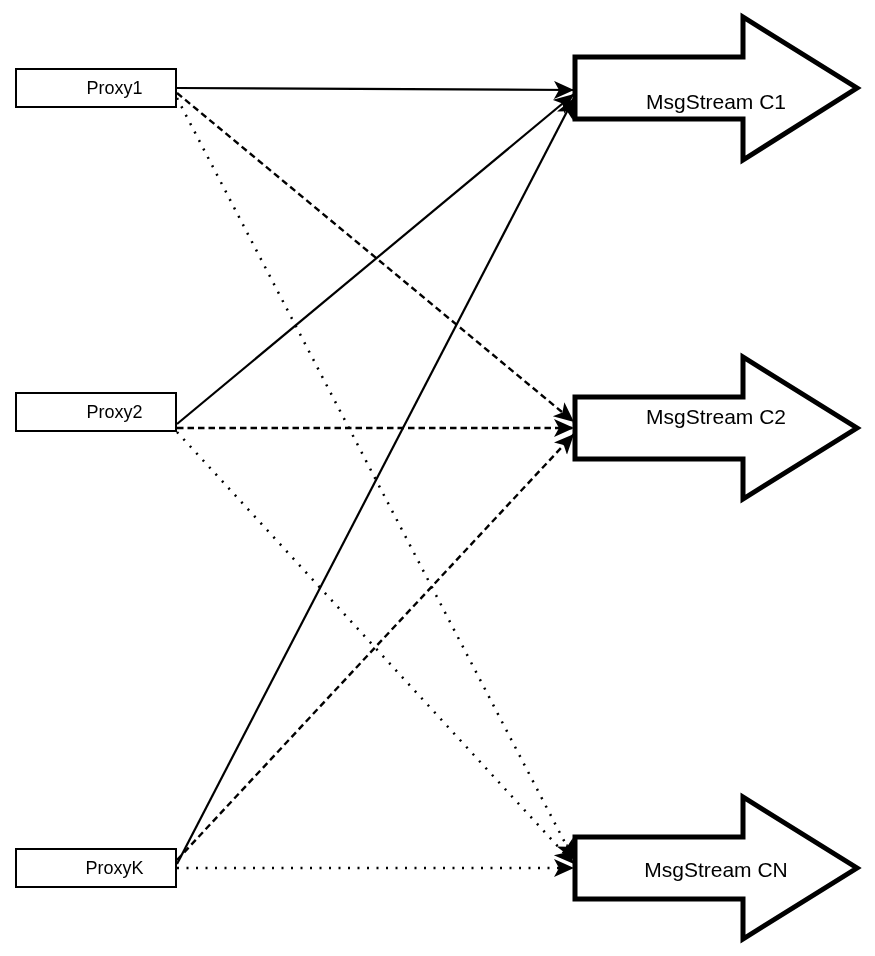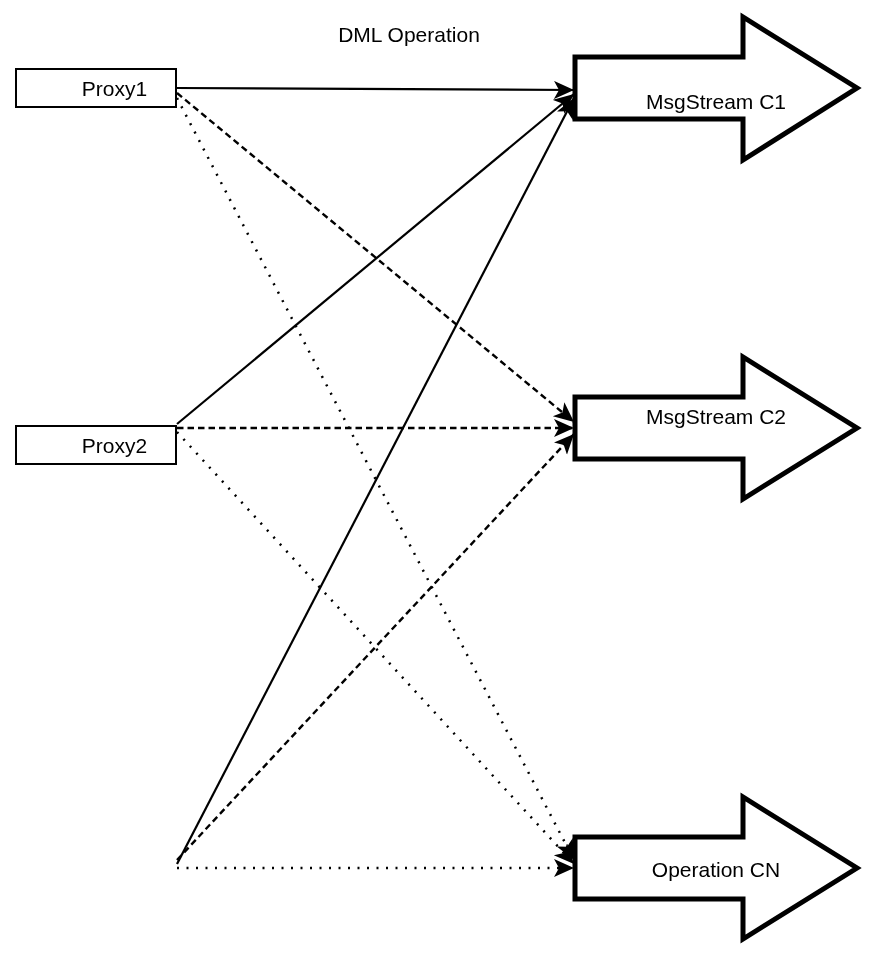--- a/index.html
+++ b/index.html
@@ -24,27 +24,27 @@
     position: absolute;
     left: 15px;
     width: 162px;
     height: 40px;
     box-sizing: border-box;
     border: 2.5px solid #000000;
     background: #ffffff;
     display: flex;
     align-items: center;
     justify-content: center;
-    font-size: 21px;
+    font-size: 18px;
     line-height: 1;
     white-space: nowrap;
     padding-left: 37px;
   }
   .proxy-1 { top: 68px; }
-  .proxy-2 { top: 425px; }
+  .proxy-2 { top: 392px; }
   .proxy-k { top: 848px; }
 
   .stream-label {
     position: absolute;
     transform: translate(-50%, -50%);
     font-size: 21px;
     line-height: 1;
     white-space: nowrap;
     left: 716px;
   }
@@ -86,27 +86,29 @@
     <line class="edge-dashed" x1="177" y1="93" x2="574" y2="422" marker-end="url(#arrowhead)"></line>
     <line class="edge-dashed" x1="177" y1="428" x2="574" y2="428" marker-end="url(#arrowhead)"></line>
     <line class="edge-dashed" x1="177" y1="860" x2="574" y2="434" marker-end="url(#arrowhead)"></line>
 
     <line class="edge-dotted" x1="177" y1="98" x2="574" y2="860" marker-end="url(#arrowhead)"></line>
     <line class="edge-dotted" x1="177" y1="432" x2="574" y2="864" marker-end="url(#arrowhead)"></line>
     <line class="edge-dotted" x1="177" y1="868" x2="574" y2="868" marker-end="url(#arrowhead)"></line>
   </svg>
 
   <div class="annotation">
-    <div>DML Operation</div>
   </div>
 
   <div class="proxy proxy-1">
     <span>Proxy1</span>
   </div>
   <div class="proxy proxy-2">
     <span>Proxy2</span>
   </div>
+  <div class="proxy proxy-k">
+    <span>ProxyK</span>
+  </div>
 
   <div class="stream-label stream-label-c1">MsgStream C1</div>
   <div class="stream-label stream-label-c2">MsgStream C2</div>
-  <div class="stream-label stream-label-cn">Operation CN</div>
+  <div class="stream-label stream-label-cn">MsgStream CN</div>
 
 </div>
 
 </body></html>

